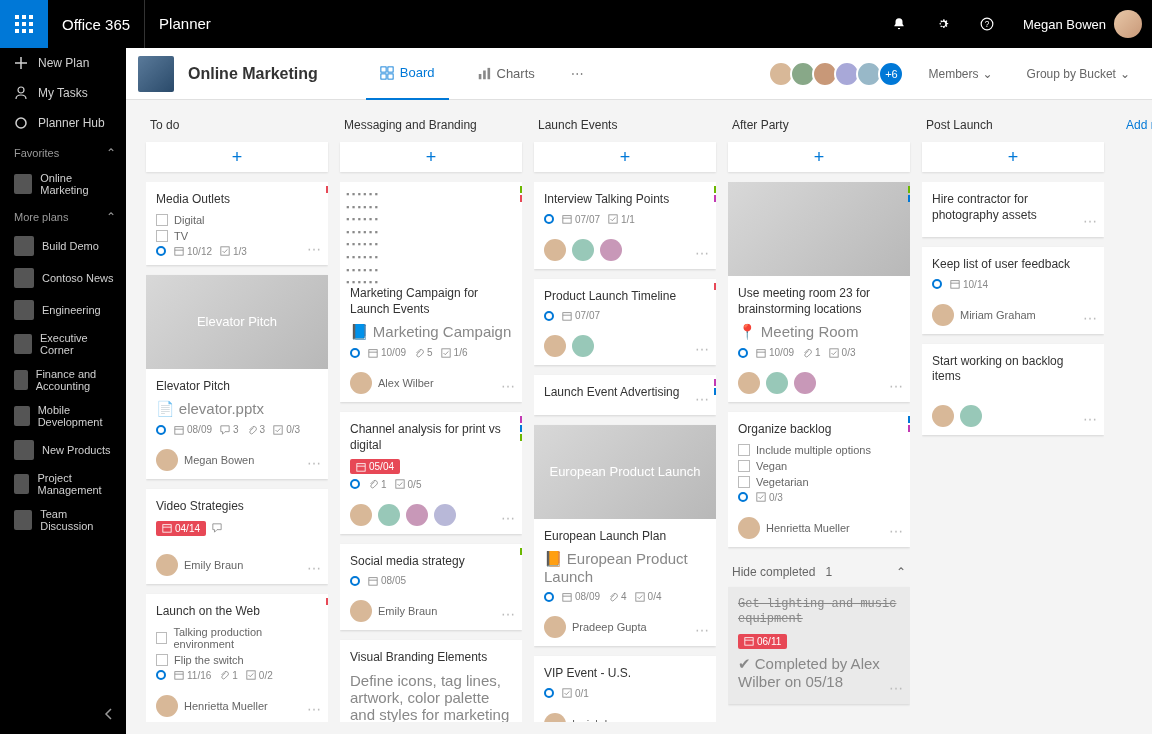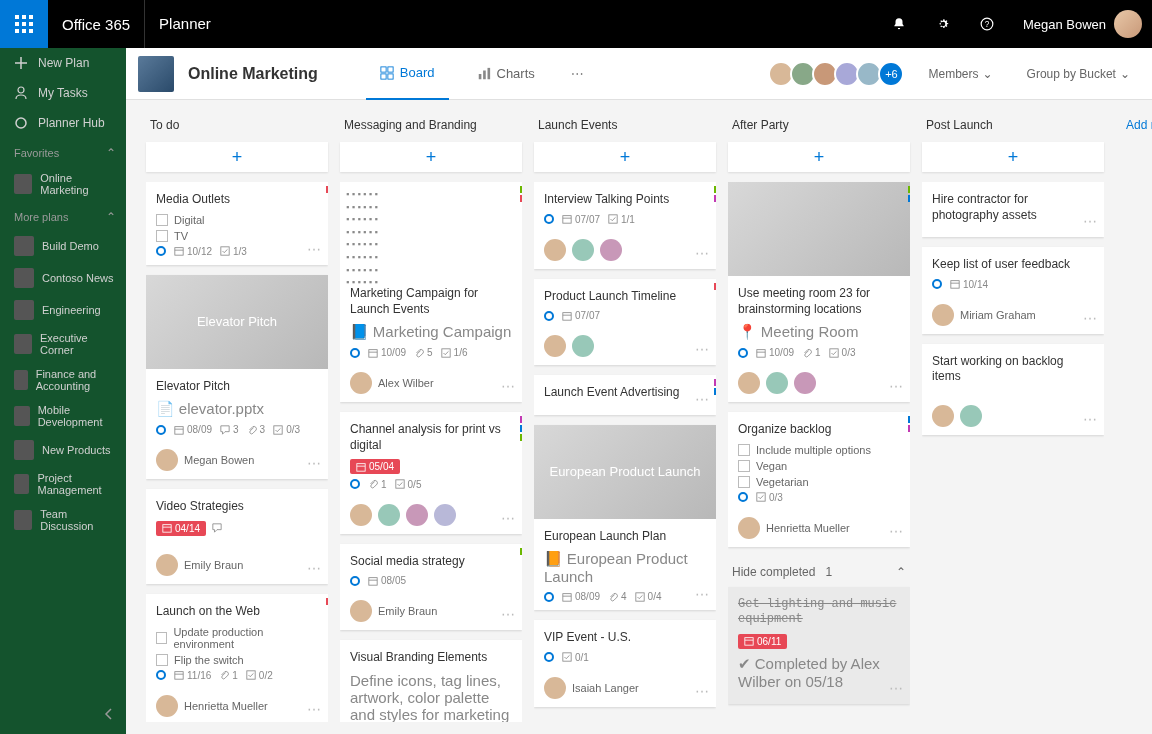--- a/index.html
+++ b/index.html
@@ -7,21 +7,21 @@
 .topbar { height: 48px; background: #000; color: #fff; display: flex; align-items: center; }
 .waffle { width: 48px; height: 48px; background: #0078d7; display: flex; align-items: center; justify-content: center; cursor: pointer; }
 .brand { padding: 0 14px; font-size: 15px; }
 .brand-app { padding: 0 14px; font-size: 15px; border-left: 1px solid #333; line-height: 48px; }
 .topbar-spacer { flex: 1; }
 .topbar-icon { width: 44px; height: 48px; display: flex; align-items: center; justify-content: center; cursor: pointer; }
 .topbar-user { padding: 0 10px 0 14px; display: flex; align-items: center; gap: 8px; font-size: 13px; cursor: pointer; }
 .avatar-img { width: 28px; height: 28px; border-radius: 50%; background: linear-gradient(135deg,#e8c8a8,#c89878); }
 
 .shell { display: flex; height: calc(100vh - 48px); }
-.sidebar { width: 126px; background: #14532d; color: #d0d0d0; display: flex; flex-direction: column; font-size: 12px; position: relative; }
+.sidebar { width: 126px; background: #000000; color: #d0d0d0; display: flex; flex-direction: column; font-size: 12px; position: relative; }
 .sidebar-item { display: flex; align-items: center; padding: 8px 14px; gap: 10px; cursor: pointer; }
 .sidebar-section { display: flex; align-items: center; justify-content: space-between; padding: 8px 10px 6px 14px; color: #9a9a9a; font-size: 11px; cursor: pointer; }
 .plan-item { display: flex; align-items: center; gap: 8px; padding: 6px 10px 6px 14px; cursor: pointer; font-size: 11px; }
 .plan-thumb { width: 20px; height: 20px; background: #555; border-radius: 2px; }
 .collapse-btn { position: absolute; bottom: 10px; right: 10px; cursor: pointer; color: #999; }
 
 .main { flex: 1; display: flex; flex-direction: column; overflow: hidden; }
 .plan-header { height: 52px; background: #fff; border-bottom: 1px solid #e0e0e0; display: flex; align-items: center; padding: 0 12px; gap: 14px; }
 .plan-logo { width: 36px; height: 36px; background: linear-gradient(135deg,#5a7a9a,#2a4a6a); border-radius: 2px; position: relative; }
 .plan-title { font-size: 16px; font-weight: 600; color: #333; }
@@ -335,21 +335,21 @@
                 <span class="card-user">Emily Braun</span>
               </div>
               <div class="card-more">⋯</div>
             </div>
             <div class="card ">
               <div class="indicator ind-0" style="background:#e74856"></div>
               <div class="card-body">
                 <div class="card-title">Launch on the Web</div>
                 <div class="checklist-item">
                   <div class="checkbox"></div>
-                  <span>Update production environment</span>
+                  <span>Talking production environment</span>
                 </div>
                 <div class="checklist-item">
                   <div class="checkbox"></div>
                   <span>Flip the switch</span>
                 </div>
                 <div class="card-meta">
                   <span class="meta-item">
                     <svg width="10" height="10">
                       <circle cx="5" cy="5" r="4" fill="none" stroke="#0078d7" stroke-width="2"></circle>
                     </svg>
@@ -617,20 +617,24 @@
                     <span>4</span>
                   </span>
                   <span class="meta-item">
                     <svg width="10" height="10" viewBox="0 0 12 12">
                       <rect x="1" y="1" width="10" height="10" fill="none" stroke="currentColor"></rect>
                       <path d="M3 6l2 2 4-4" fill="none" stroke="currentColor"></path>
                     </svg>
                     <span>0/4</span>
                   </span>
                 </div>
+              </div>
+              <div class="card-footer">
+                <div class="avatar-xs" style="background:#d8b898"></div>
+                <span class="card-user">Pradeep Gupta</span>
               </div>
               <div class="card-more">⋯</div>
             </div>
             <div class="card ">
               <div class="card-body">
                 <div class="card-title">VIP Event - U.S.</div>
                 <div class="card-meta">
                   <span class="meta-item">
                     <svg width="10" height="10">
                       <circle cx="5" cy="5" r="4" fill="none" stroke="#0078d7" stroke-width="2"></circle>

